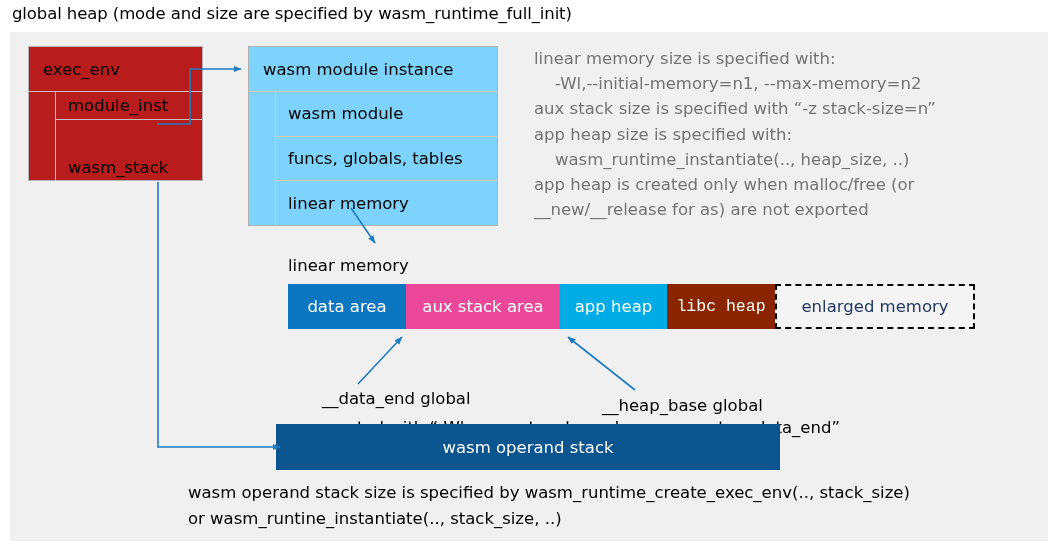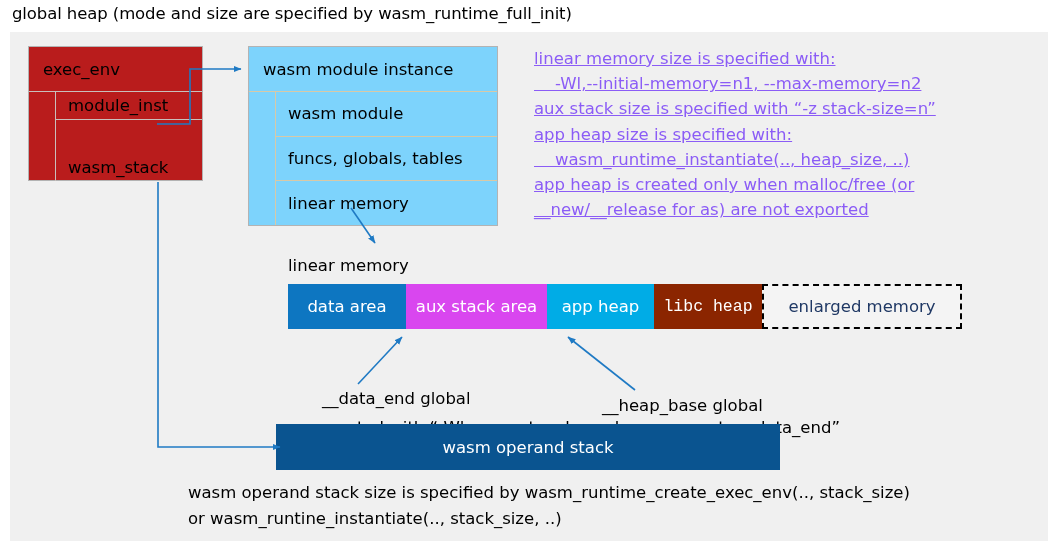--- a/index.html
+++ b/index.html
@@ -94,23 +94,22 @@
   }
   .wmi .row.div { border-bottom: 1px solid #d9c9a6; }
 
   
   .info {
     position: absolute;
     left: 524px; top: 14px;
     width: 500px;
     font-size: 16.5px;
     line-height: 25.2px;
-    color: #8b5cf6;
+    color: #737373;
     white-space: pre;
-    text-decoration: underline;
   }
 
   
   .lm-label {
     position: absolute;
     left: 278px; top: 224px;
     font-size: 16.5px;
     color: #000;
   }
   .membar {
@@ -208,21 +207,21 @@
 aux stack size is specified with “-z stack-size=n”
 app heap size is specified with:
     wasm_runtime_instantiate(.., heap_size, ..)
 app heap is created only when malloc/free (or
 __new/__release for as) are not exported</div>
 
     <div class="lm-label">linear memory</div>
 
     <div class="membar">
       <div class="seg" style="width: 118px; background: rgb(13, 118, 193);">data area</div>
-      <div class="seg" style="width: 141px; background: #d946ef; text-align: right;">aux stack area</div>
+      <div class="seg" style="width: 154px; background: #ec4899; text-align: right;">aux stack area</div>
       <div class="seg" style="width: 107px; background: rgb(0, 172, 230);">app heap</div>
       <div class="seg" style="width: 108px; background: rgb(139, 37, 0); font-family: Liberation Mono, monospace;">libc heap</div>
       <div class="seg dashed" style="width: 200px; color: rgb(31, 56, 100);">enlarged memory</div>
     </div>
 
     <div class="ann data-end">__data_end global</div>
     <div class="ann heap-base">__heap_base global</div>
     <div class="ann exported">exported with “-Wl,--export=__heap_base,--export=__data_end”</div>
 
     <div class="opstack" style="background: rgb(10, 84, 144);">wasm operand stack</div>

